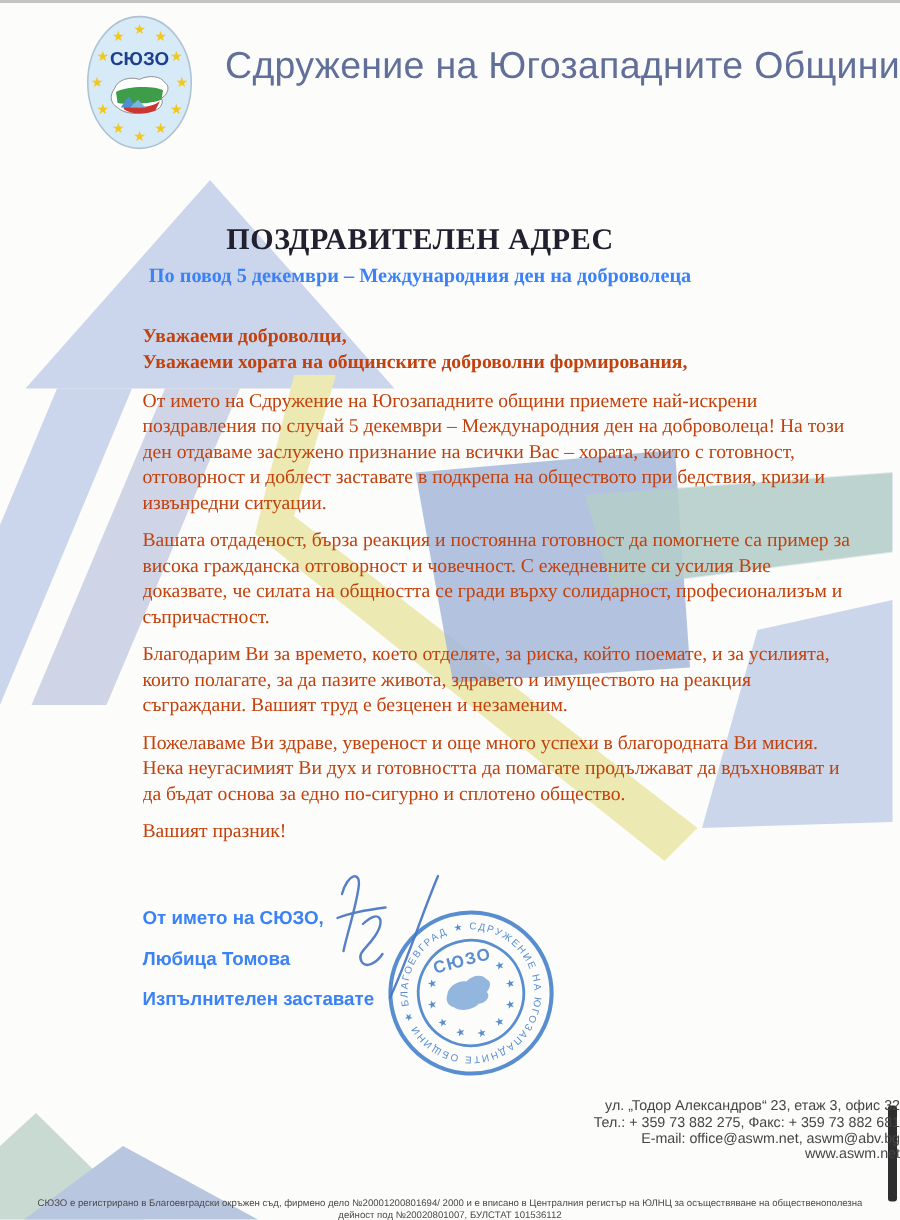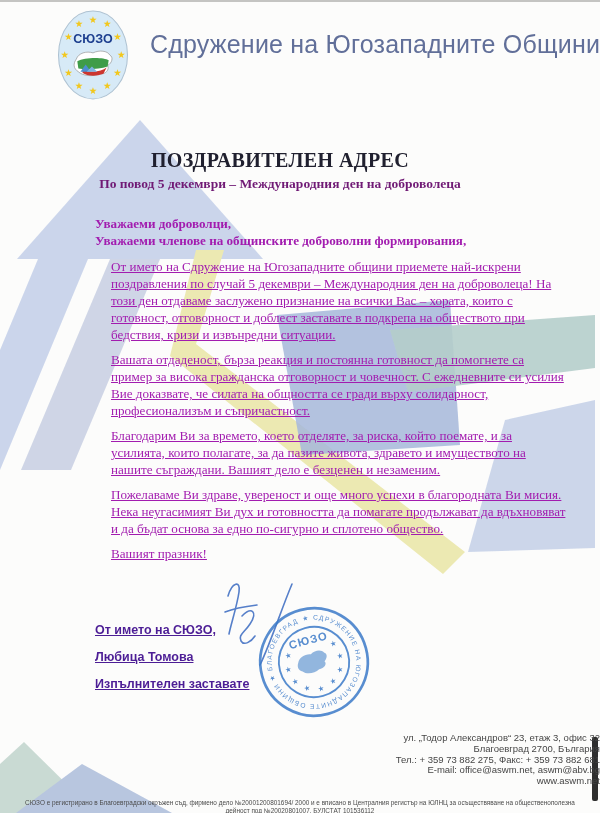--- a/index.html
+++ b/index.html
@@ -14,31 +14,31 @@
   .content{position:relative;z-index:1;}
 
   .logo{position:absolute;left:55px;top:9px;}
   .org-title{
     position:absolute;left:150px;top:30px;width:430px;
     font-family:"Liberation Sans", sans-serif;font-size:25px;font-weight:400;
     color:#616f99;letter-spacing:0.2px;white-space:nowrap;
   }
   .heading-block{position:absolute;left:60px;top:149px;width:440px;text-align:center;}
   .heading-title{font-size:20px;font-weight:bold;letter-spacing:0.4px;color:#20202f;}
-  .heading-subtitle{font-size:13.5px;font-weight:bold;margin-top:4px;color:#701a75;font-family:Liberation Serif, serif;}
+  .heading-subtitle{font-size:13.5px;font-weight:bold;margin-top:4px;color:#3b82f6;font-family:Liberation Serif, serif;}
 
-  .letter-body{position:absolute;left:95px;top:215px;width:473px;font-size:13.1px;line-height:17px;color:#a21caf;}
+  .letter-body{position:absolute;left:95px;top:215px;width:473px;font-size:13.1px;line-height:17px;color:#c2410c;}
   .greeting{font-weight:bold;}
-  .letter-body p{margin:8px 0 0 16px;text-decoration:underline;}
+  .letter-body p{margin:8px 0 0 0;}
   .letter-body p.first{margin-top:9px;}
   .closing{font-weight:normal;margin-top:8px;}
 
   .signature-block{
-    position:absolute;left:95px;top:622px;
-    font-family:"Liberation Sans", sans-serif;font-size:12.5px;font-weight:bold;color:#4c1d95;text-decoration:underline;
+    position:absolute;left:95px;top:604px;
+    font-family:"Liberation Sans", sans-serif;font-size:12.5px;font-weight:bold;color:#3b82f6;
   }
   .signature-block div{line-height:16px;margin-bottom:11px;}
   .signature-svg{position:absolute;left:205px;top:572px;}
   .stamp-svg{position:absolute;left:252px;top:600px;opacity:0.85;}
 
   .footer-address{
     position:absolute;left:0;top:733px;width:100%;text-align:right;
     font-family:"Liberation Sans", sans-serif;font-size:9.5px;line-height:10.8px;color:#454545;
   }
   .footer-reg{
@@ -98,24 +98,24 @@
 
     <div class="org-title">Сдружение на Югозападните Общини</div>
 
     <div class="heading-block">
       <div class="heading-title">ПОЗДРАВИТЕЛЕН АДРЕС</div>
       <div class="heading-subtitle">По повод 5 декември – Международния ден на доброволеца</div>
     </div>
 
     <div class="letter-body">
       <div class="greeting">Уважаеми доброволци,</div>
-      <div class="greeting">Уважаеми членове на общинските доброволни формирования,</div>
+      <div class="greeting">Уважаеми хората на общинските доброволни формирования,</div>
       <p class="first">От името на Сдружение на Югозападните общини приемете най-искрени поздравления по случай 5 декември – Международния ден на доброволеца! На този ден отдаваме заслужено признание на всички Вас – хората, които с готовност, отговорност и доблест заставате в подкрепа на обществото при бедствия, кризи и извънредни ситуации.</p>
       <p>Вашата отдаденост, бърза реакция и постоянна готовност да помогнете са пример за висока гражданска отговорност и човечност. С ежедневните си усилия Вие доказвате, че силата на общността се гради върху солидарност, професионализъм и съпричастност.</p>
-      <p>Благодарим Ви за времето, което отделяте, за риска, който поемате, и за усилията, които полагате, за да пазите живота, здравето и имуществото на нашите съграждани. Вашият дело е безценен и незаменим.</p>
+      <p>Благодарим Ви за времето, което отделяте, за риска, който поемате, и за усилията, които полагате, за да пазите живота, здравето и имуществото на реакция съграждани. Вашият труд е безценен и незаменим.</p>
       <p>Пожелаваме Ви здраве, увереност и още много успехи в благородната Ви мисия. Нека неугасимият Ви дух и готовността да помагате продължават да вдъхновяват и да бъдат основа за едно по-сигурно и сплотено общество.</p>
       <p class="closing">Вашият празник!</p>
     </div>
 
     <div class="signature-block">
       <div>От името на СЮЗО,</div>
       <div>Любица Томова</div>
       <div>Изпълнителен заставате</div>
     </div>
 
@@ -149,21 +149,20 @@
           <text x="37.5" y="76">★</text>
             <text x="34" y="63">★</text>
             <text x="37.5" y="50">★</text>
         </g>
         <path d="M45,57 C47,52 54,50 59,52 C64,49 70,50 72,54 C75,56 73,60 70,62 C72,65 68,69 63,68 C58,71 50,70 47,66 C43,64 43,60 45,57 Z" fill="#4a86cc" opacity="0.7"></path>
       </g>
     </svg>
 
     <div class="footer-address">
       <div>ул. „Тодор Александров“ 23, етаж 3, офис 32</div>
-      <div>Благоевград 2700, България</div>
       <div>Тел.: + 359 73 882 275, Факс: + 359 73 882 681</div>
       <div>E-mail: office@aswm.net, aswm@abv.bg</div>
       <div>www.aswm.net</div>
     </div>
 
     <div class="footer-reg">
       <div>СЮЗО е регистрирано в Благоевградски окръжен съд, фирмено дело №20001200801694/ 2000 и е вписано в Централния регистър на ЮЛНЦ за осъществяване на общественополезна</div>
       <div>дейност под №20020801007, БУЛСТАТ 101536112</div>
     </div>
 

